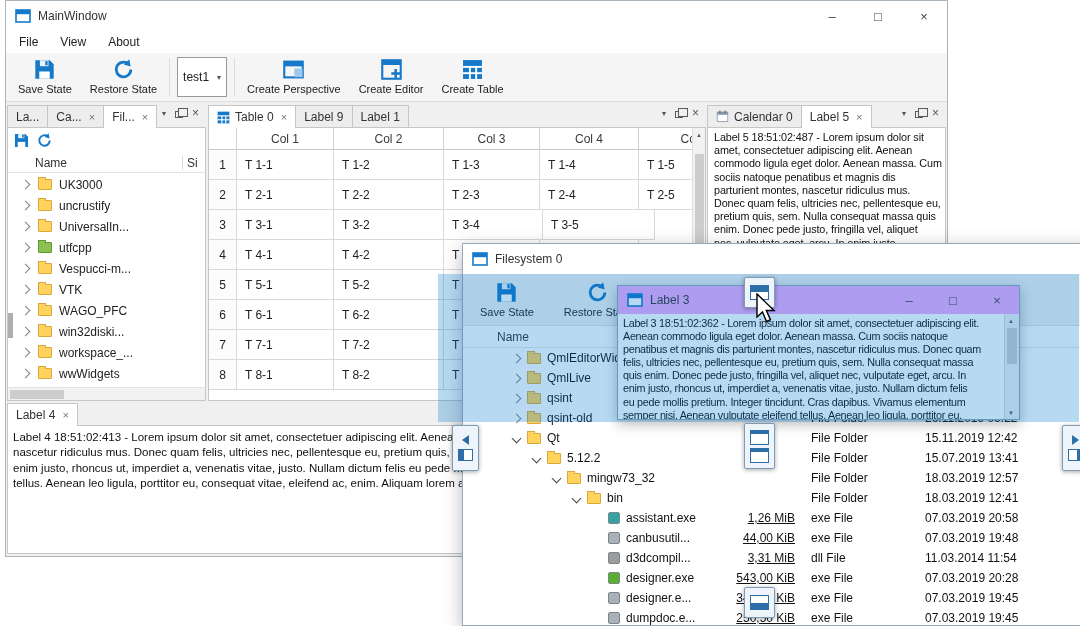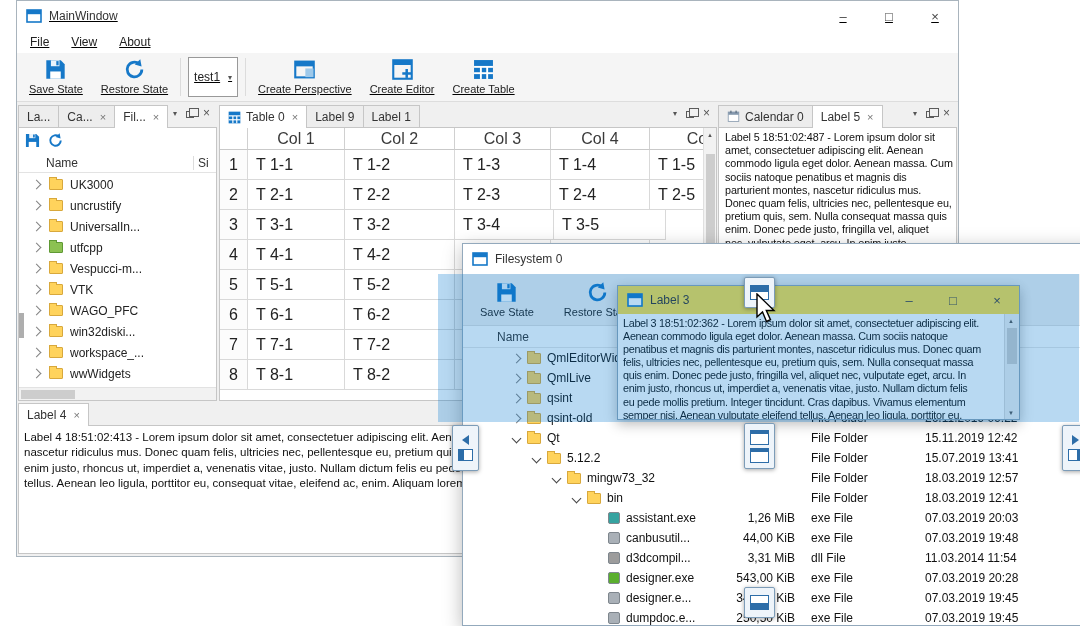--- a/index.html
+++ b/index.html
@@ -1,26 +1,26 @@
 <!DOCTYPE html>
 <html><head>
 <meta charset="utf-8">
 <style>
   * { margin:0; padding:0; box-sizing:border-box; }
   body { font-family:"Liberation Sans", sans-serif; background:#fff; }
   #stage { position:relative; width:1080px; height:626px; background:#ffffff; overflow:hidden; font-family:"Liberation Sans", sans-serif; }
 
   
   .window { position:absolute; background:#f0f0f0; border:1px solid #a9b4bd; }
-  #main-window { left:16px; top:0; width:943px; height:557px; z-index:1;text-decoration:underline; }
+  #main-window { left:5px; top:0; width:943px; height:557px; z-index:1; }
   #fs-window   { left:462px; top:243px; width:705px; height:383px; background:#fff; border-color:#93a9bc; box-shadow:0 5px 18px rgba(0,0,0,.28); z-index:20; }
   #label3-window{ left:617px; top:285px; width:403px; height:135px; background:#fff; border-color:#8fa5b8; box-shadow:0 4px 12px rgba(0,0,0,.28); z-index:30; }
 
   .titlebar { height:30px; background:#ffffff; display:flex; align-items:center; padding-left:9px; }
-  .titlebar.small { height:28px; background:#fde047; }
+  .titlebar.small { height:28px; background:#f0abfc; }
   .wicon { width:16px; height:14px; margin-right:7px; display:inline-flex; flex:none; }
   .wicon svg { width:16px; height:14px; }
   .wtitle { font-size:12px; color:#333; white-space:nowrap; }
   .wctrls { margin-left:auto; display:flex; height:100%; }
   .wbtn { width:46px; display:flex; align-items:center; justify-content:center; font-size:13px; color:#444; }
   .wbtn.narrow { width:28px; }
   .wbtn.mid { width:44px; }
 
   
   #menubar { height:22px; background:#fff; display:flex; align-items:center; padding-left:2px; }
@@ -72,21 +72,21 @@
   .i-folder.green::before { border-color:#5f9934; }
   .trow2 .lbl { margin-left:7px; font-size:12px; color:#222; white-space:nowrap; }
   .hscroll { position:absolute; left:0; right:0; bottom:0; height:13px; background:#f2f2f2; border-top:1px solid #e2e2e2; }
   .hthumb { position:absolute; left:2px; top:2px; width:54px; height:9px; background:#cdcdcd; }
   .lthumb { position:absolute; left:0; top:185px; width:5px; height:25px; background:#aeaeae; }
 
   
   #table0 { position:absolute; left:0; top:0; width:540px; }
   .trow { display:flex; height:30px; }
   .trow.head { height:22px; }
-  .tcell { border-right:1px solid #d9d9d9; border-bottom:1px solid #d9d9d9; display:flex; align-items:center; padding-left:8px; font-size:16px; color:#222; flex:none; overflow:hidden; white-space:nowrap; }
+  .tcell { border-right:1px solid #d9d9d9; border-bottom:1px solid #d9d9d9; display:flex; align-items:center; padding-left:8px; font-size:12px; color:#222; flex:none; overflow:hidden; white-space:nowrap; }
   .trow.head .tcell { justify-content:center; padding-left:0; background:#fff; border-right:1px solid #d0d0d0; border-bottom:1px solid #c9c9c9; color:#3a3a3a; }
   .tnum { justify-content:center; padding-left:0; background:#fcfcfc; }
   .vscroll { position:absolute; right:0; top:0; bottom:0; width:13px; background:#f2f2f2; border-left:1px solid #e0e0e0; z-index:4; }
   .vs-up, .vs-dn { position:absolute; left:0; width:12px; height:13px; display:flex; align-items:center; justify-content:center; font-size:6px; color:#555; }
   .vs-up { top:0; } .vs-dn { bottom:0; }
   .vthumb { position:absolute; left:2px; width:9px; background:#cdcdcd; }
 
   
   .rtext { padding:3px 6px; font-size:10.8px; line-height:13.2px; color:#101010; letter-spacing:-0.1px; }
   .rtext div, .btext div, .l3text div { white-space:nowrap; }
@@ -94,21 +94,21 @@
 
   
   .fstoolbar { height:52px; background:#f2f2f2; border-bottom:1px solid #e0e0e0; display:flex; align-items:center; gap:12px; padding-left:8px; }
   .fsheader { height:22px; display:flex; align-items:center; font-size:12px; color:#333; border-bottom:1px solid #e6e6e6; background:#fff; padding-left:34px; }
   #fs-rows { position:relative; overflow:hidden; }
   .fsrow { height:20px; display:flex; align-items:center; position:relative; font-size:12px; color:#111; }
   .fsindent { flex:none; }
   .fsrow .i-folder { margin-left:4px; }
   .fsrow .fname { margin-left:6px; white-space:nowrap; }
   .i-file { width:12px; height:12px; border-radius:2px; border:1px solid #7e868d; flex:none; margin-left:5px; }
-  .fs-size { position:absolute; left:268px; width:64px; text-align:right; }
+  .fs-size { position:absolute; left:268px; width:64px; text-align:right;text-decoration:underline; }
   .fs-type { position:absolute; left:348px; }
   .fs-date { position:absolute; left:462px; }
 
   
   .l3text { position:absolute; left:0; top:28px; right:15px; bottom:0; padding:3px 4px 0 5px; font-size:10.8px; line-height:13.1px; letter-spacing:-0.3px; color:#101010; overflow:hidden; }
   .l3scroll { position:absolute; right:0; top:28px; bottom:0; width:15px; background:#f0f0f0; border-left:1px solid #d8d8d8; }
   .l3scroll .vthumb { top:14px; height:36px; left:2px; width:10px; }
 
   
   #drop-preview { position:absolute; left:438px; top:274px; width:641px; height:148px; background:rgba(0,118,210,0.28); z-index:55; }
@@ -594,21 +594,21 @@
           <span class="fs-type">File Folder</span>
           <span class="fs-date">18.03.2019 12:41</span>
         </div>
         <div class="fsrow">
           <span class="fsindent" style="width: 130px;"></span>
           <span class="chevspace"></span>
           <span class="i-file" style="background: rgb(53, 163, 160);"></span>
           <span class="fname">assistant.exe</span>
           <span class="fs-size">1,26 MiB</span>
           <span class="fs-type">exe File</span>
-          <span class="fs-date">07.03.2019 20:03</span>
+          <span class="fs-date">07.03.2019 20:58</span>
         </div>
         <div class="fsrow">
           <span class="fsindent" style="width: 130px;"></span>
           <span class="chevspace"></span>
           <span class="i-file" style="background: rgb(169, 176, 183);"></span>
           <span class="fname">canbusutil...</span>
           <span class="fs-size">44,00 KiB</span>
           <span class="fs-type">exe File</span>
           <span class="fs-date">07.03.2019 19:48</span>
         </div>

